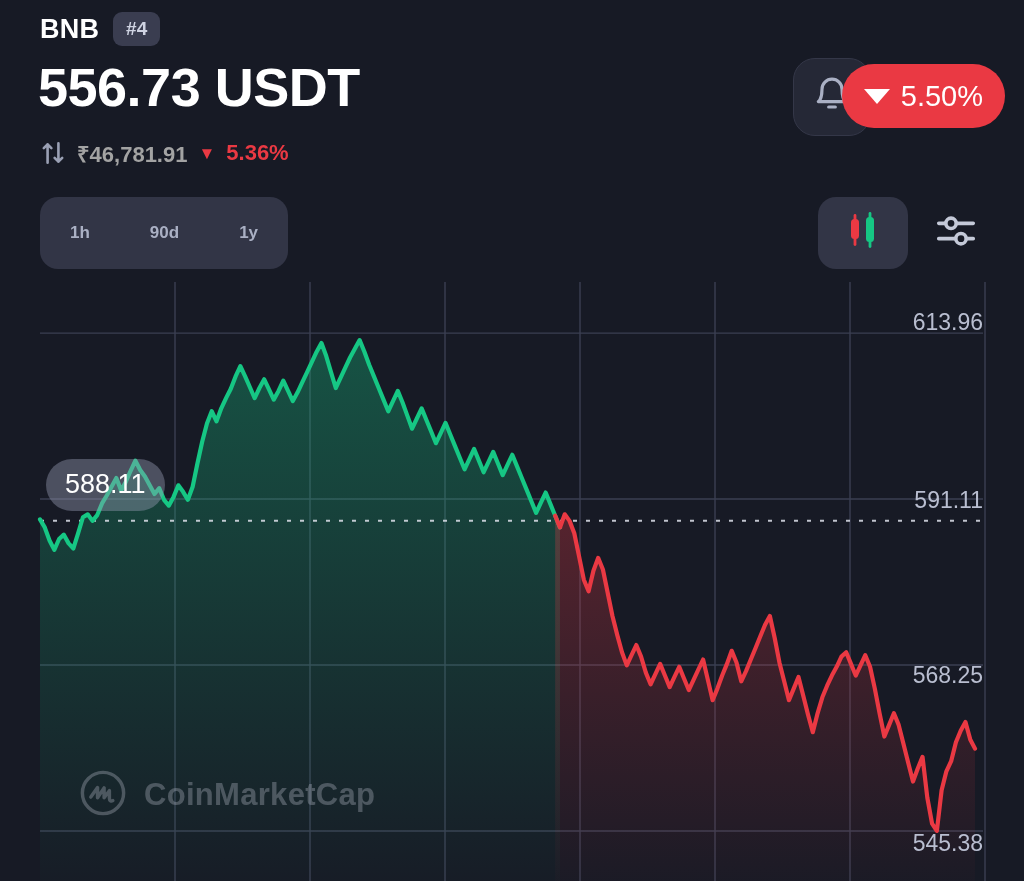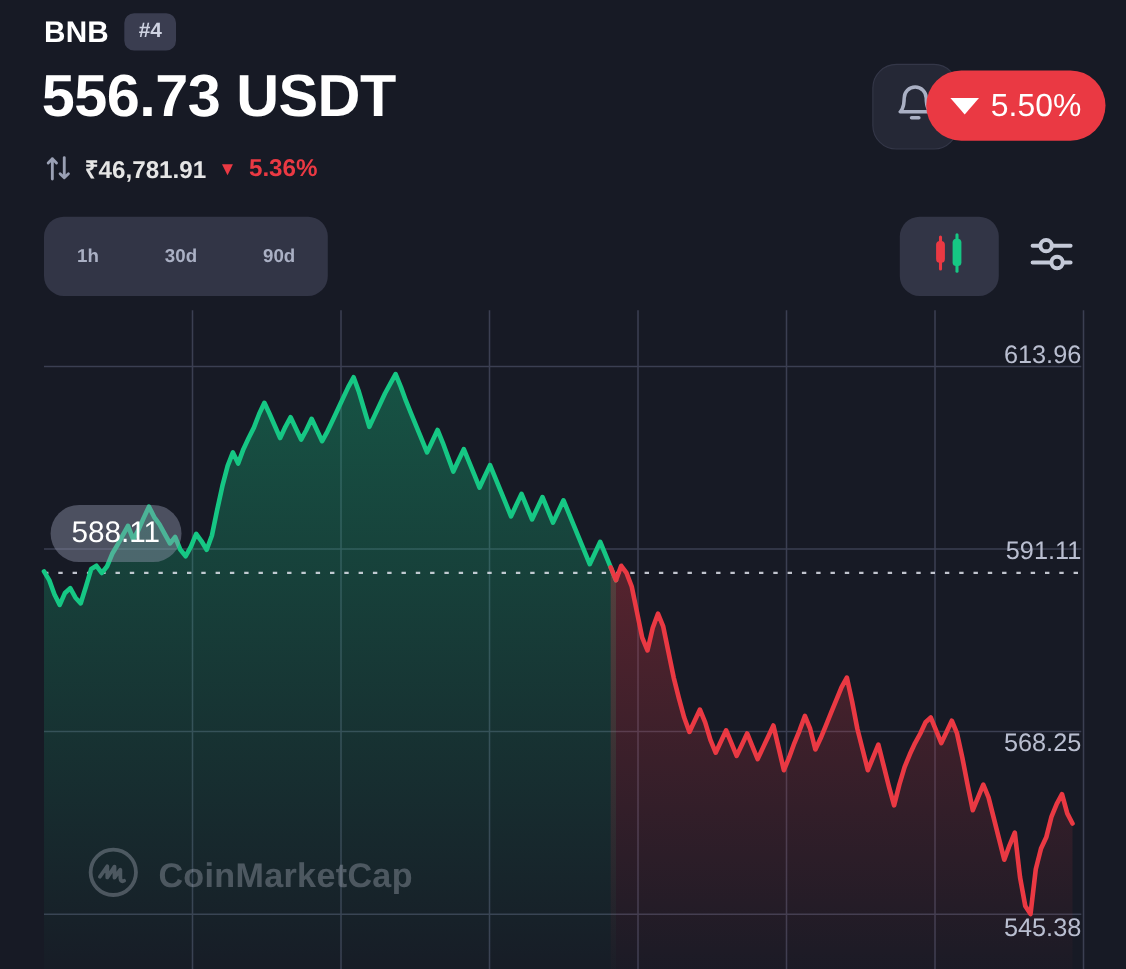--- a/index.html
+++ b/index.html
@@ -15,21 +15,21 @@
   .header { position: absolute; left: 0; top: 0; width: 1024px; height: 185px; }
   .sym-row { position: absolute; left: 40px; top: 12px; display: flex; align-items: center; gap: 14px; }
   .sym-name { font-size: 27px; font-weight: 700; color: #ffffff; letter-spacing: .2px; }
   .rank-badge {
     background: #3a3d50; color: #cfd3e2; font-size: 19px; font-weight: 600;
     border-radius: 9px; padding: 7px 13px 8px; line-height: 1;
   }
   .price { position: absolute; left: 38px; top: 60px; font-size: 54px; font-weight: 700; color: #ffffff; letter-spacing: -.5px; line-height: 1; }
   .sub-row { position: absolute; left: 40px; top: 138px; display: flex; align-items: center; gap: 11px; }
   .swap-icon { width: 26px; height: 26px; color: #9aa0b4; display: block; }
-  .fiat { font-size: 22px; font-weight: 600; color: #e5e5e5; }
+  .fiat { font-size: 22px; font-weight: 600; color: #a3a3a3; }
   .sub-caret { color: #ea3943; font-size: 17px; line-height: 1; }
   .sub-pct { font-size: 22px; font-weight: 700; color: #ea3943; }
 
   .bell-btn {
     position: absolute; right: 153px; top: 58px; width: 78px; height: 78px;
     background: #252836; border: 1.5px solid #343748; border-radius: 22px;
     display: flex; align-items: center; justify-content: center; cursor: pointer;
   }
   .bell-btn svg { width: 40px; height: 40px; color: #aab0c4; }
   .chg-badge {
@@ -100,22 +100,22 @@
     </div>
 
     <div class="chg-badge">
       <span class="chg-caret"></span>
       <span class="chg-text">5.50%</span>
     </div>
   </div>
 
   <div class="tabs-wrap">
     <div class="tab">1h</div>
-    <div class="tab">30d</div>
     <div class="tab">90d</div>
+    <div class="tab">1y</div>
   </div>
 
   <div class="candle-btn">
     <span>
       <svg width="40" height="44" viewBox="0 0 40 44">
         <rect x="8" y="10" width="8" height="20" rx="3.5" fill="#ea3943"></rect>
         <rect x="10.6" y="5" width="2.8" height="32" rx="1.4" fill="#ea3943"></rect>
         <rect x="23" y="8" width="8" height="25" rx="3.5" fill="#16c784"></rect>
         <rect x="25.6" y="3" width="2.8" height="36" rx="1.4" fill="#16c784"></rect>
       </svg>

